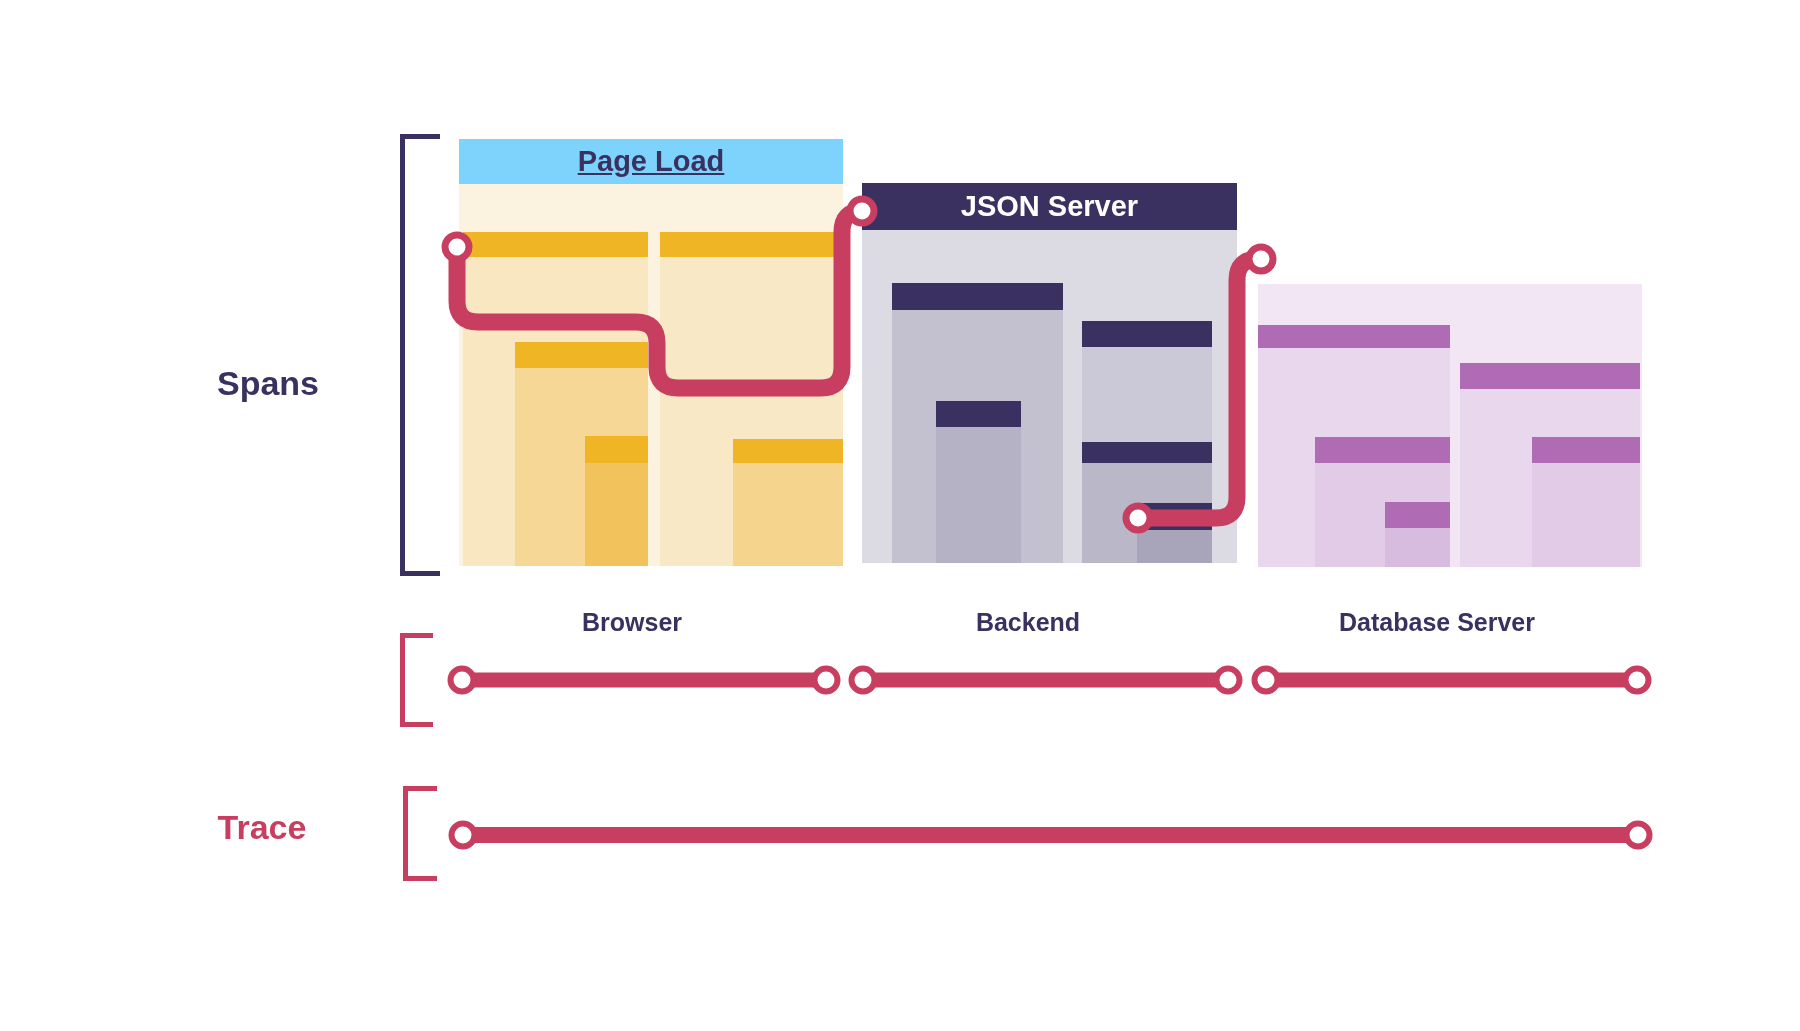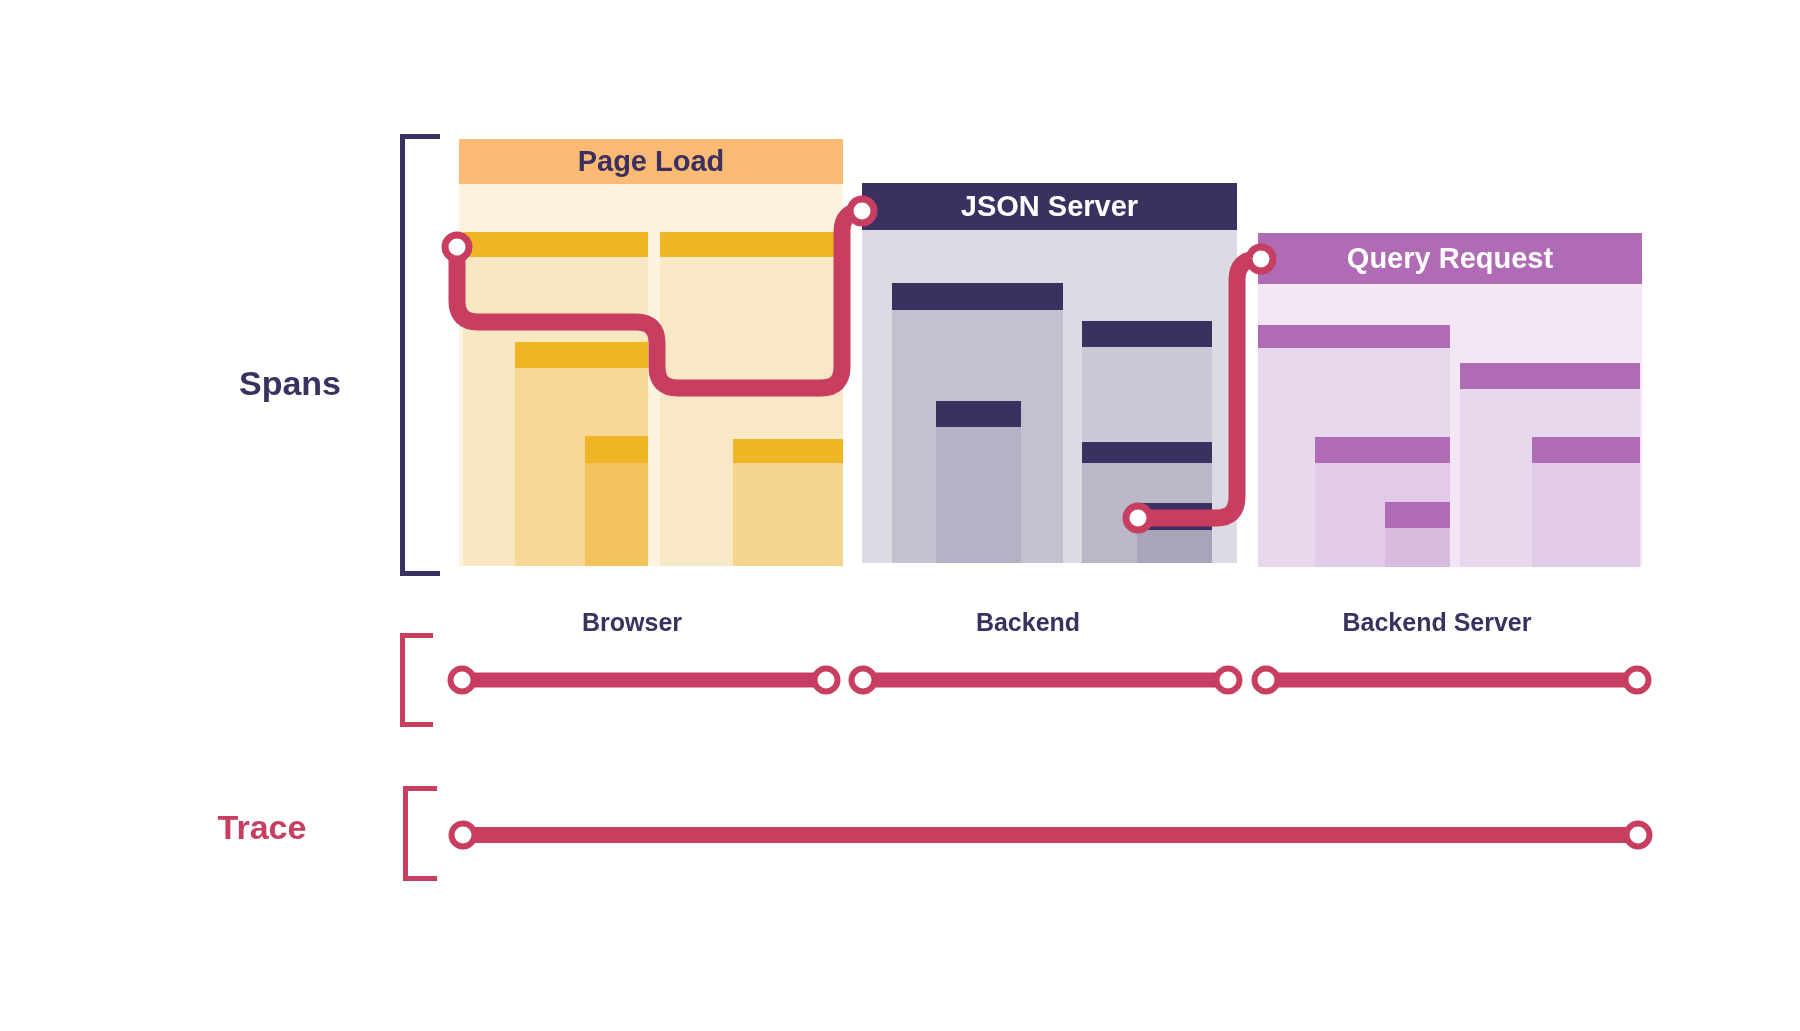--- a/index.html
+++ b/index.html
@@ -2,35 +2,35 @@
 <html><head>
 <meta charset="utf-8">
 <style>
   html,body{margin:0;padding:0;background:#ffffff;}
   .canvas{
     position:relative;width:1800px;height:1031px;background:#ffffff;overflow:hidden;
     font-family:"Liberation Sans","DejaVu Sans",sans-serif;font-weight:700;
   }
   
   .row-label{position:absolute;transform:translate(-50%,-50%);font-size:34px;white-space:nowrap;}
-  .row-label.navy{color:#3A3160;margin-left:22px;}
+  .row-label.navy{color:#3A3160;}
   .row-label.crimson{color:#C73E60;}
   
   .bracket{position:absolute;border-style:solid;border-right:none;}
   .bracket.navy-b{border-color:#3A3160;border-width:5px;}
   .bracket.crimson-b{border-color:#C73E60;border-width:5px;}
   
   .panel{position:absolute;}
   .panel-head{
     position:absolute;left:0;top:0;width:100%;
     display:flex;align-items:center;justify-content:center;
     font-size:29px;box-shadow:0 7px 0 rgba(70,50,60,0.10);
   }
   .panel-body{position:absolute;left:0;width:100%;}
-  .panel.yellow .panel-head{background:#fdba74;color:#3A3160;}
+  .panel.yellow .panel-head{background:#7dd3fc;color:#3A3160;text-decoration:underline;}
   .panel.yellow .panel-body{background:#FBF3DF;}
   .panel.navy .panel-head{background:#3A3160;color:#ffffff;}
   .panel.navy .panel-body{background:#DCDAE3;}
   .panel.purple .panel-head{background:#AF6BB4;color:#ffffff;}
   .panel.purple .panel-body{background:#F2E6F4;}
   
   .bar{position:absolute;display:flex;flex-direction:column;}
   .bar-head{flex:0 0 auto;box-shadow:0 6px 0 rgba(70,50,60,0.12);}
   .bar-body{flex:1 1 auto;}
   .yellow-head{background:#EFB524;}
@@ -103,23 +103,20 @@
       <div class="bar-head navy-head" style="height:21px;"></div>
       <div class="bar-body" style="background:#BAB7C9;"></div>
     </div>
     <div class="bar" style="left:275px;top:320px;width:75px;height:60px;">
       <div class="bar-head navy-head" style="height:27px;"></div>
       <div class="bar-body" style="background:#A8A5BA;"></div>
     </div>
   </div>
 
   <div class="panel purple" style="left:1258px;top:233px;width:384px;height:334px;">
-    <div class="panel-head" style="height:51px;">
-      <span>Query Request</span>
-    </div>
     <div class="panel-body" style="top:51px;height:283px;"></div>
 
     <div class="bar" style="left:0px;top:92px;width:192px;height:242px;">
       <div class="bar-head purple-head" style="height:23px;"></div>
       <div class="bar-body" style="background:#E9D8ED;"></div>
     </div>
     <div class="bar" style="left:57px;top:204px;width:135px;height:130px;">
       <div class="bar-head purple-head" style="height:26px;"></div>
       <div class="bar-body" style="background:#E2CBE7;"></div>
     </div>
@@ -132,21 +129,21 @@
       <div class="bar-body" style="background:#E9D8ED;"></div>
     </div>
     <div class="bar" style="left:274px;top:204px;width:108px;height:130px;">
       <div class="bar-head purple-head" style="height:26px;"></div>
       <div class="bar-body" style="background:#E2CBE7;"></div>
     </div>
   </div>
 
   <div class="src-label" style="left:632px;top:622px;">Browser</div>
   <div class="src-label" style="left:1028px;top:622px;">Backend</div>
-  <div class="src-label" style="left:1437px;top:622px;">Backend Server</div>
+  <div class="src-label" style="left:1437px;top:622px;">Database Server</div>
 
   <svg class="overlay" width="1800" height="1031" viewBox="0 0 1800 1031">
 
     <line x1="462" y1="680" x2="826" y2="680" stroke="#C73E60" stroke-width="15"></line>
     <line x1="863" y1="680" x2="1228" y2="680" stroke="#C73E60" stroke-width="15"></line>
     <line x1="1266" y1="680" x2="1637" y2="680" stroke="#C73E60" stroke-width="15"></line>
 
     <line x1="463" y1="835" x2="1638" y2="835" stroke="#C73E60" stroke-width="16"></line>
 
     <path d="M457 247 L457 301 Q457 322 478 322 L636 322 Q657 322 657 343 L657 367 Q657 388 678 388 L821 388 Q842 388 842 367 L842 232 Q842 211 862 211" fill="none" stroke="#C73E60" stroke-width="17" stroke-linecap="round"></path>

